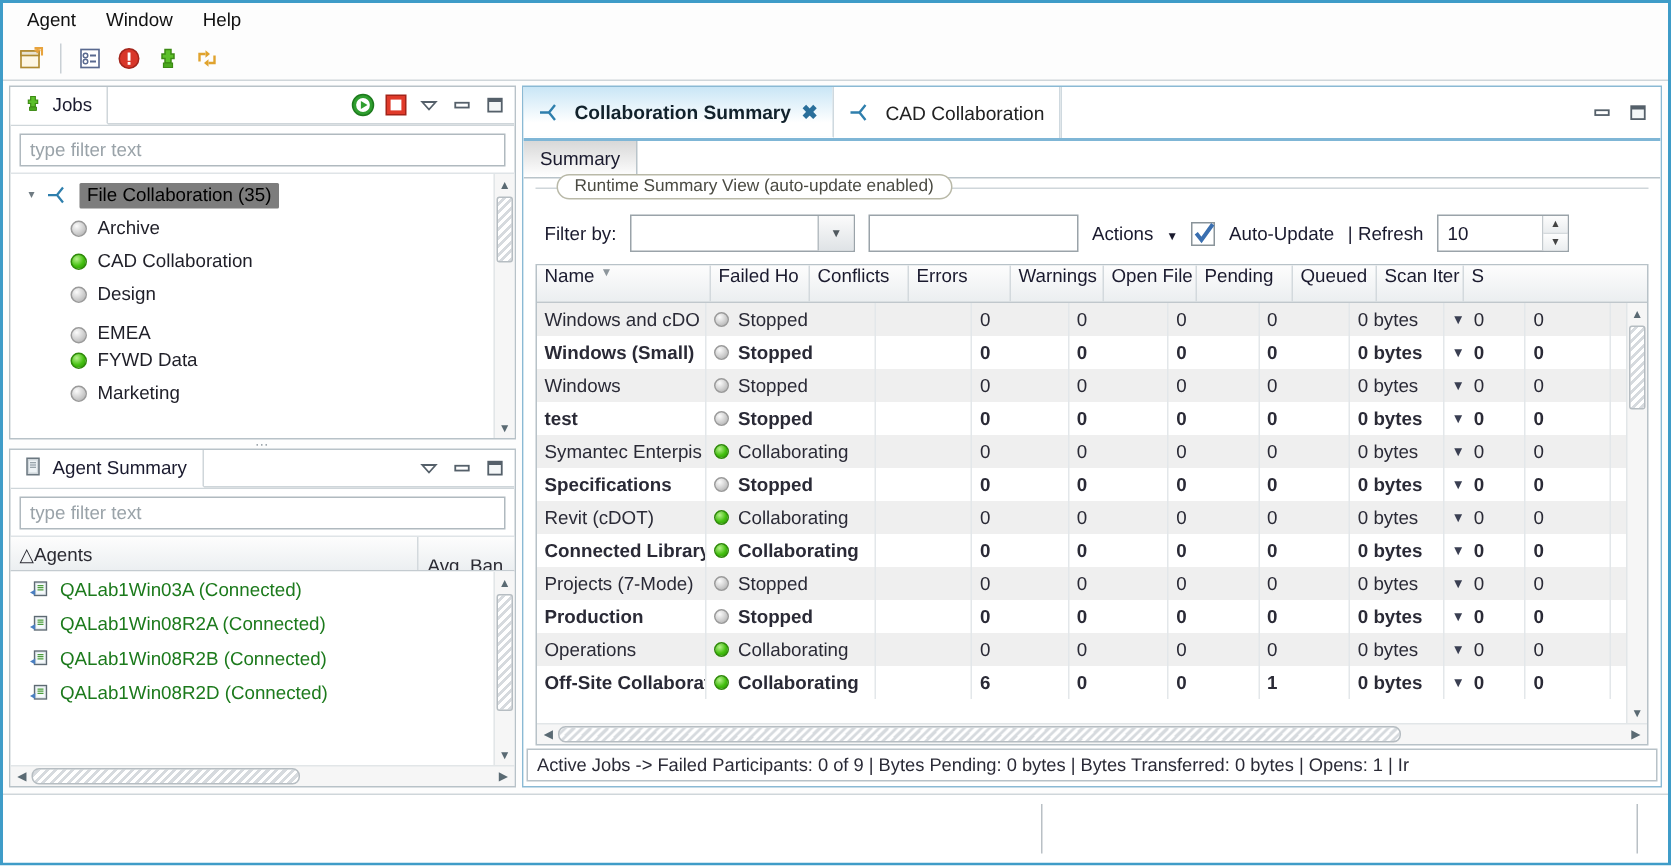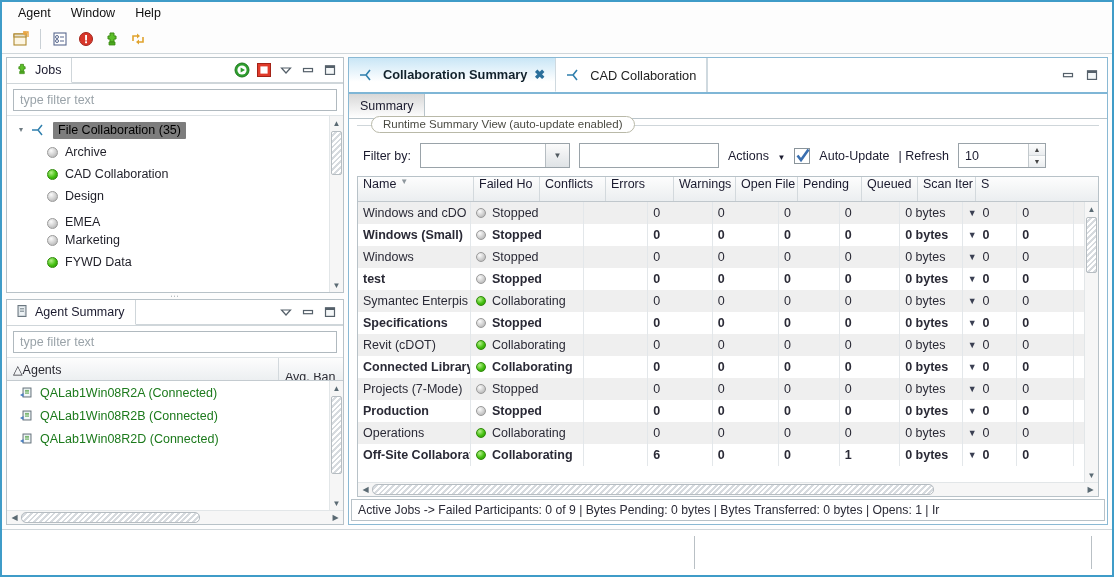--- a/index.html
+++ b/index.html
@@ -621,26 +621,26 @@
             </div>
             <div class="tree-row" style="padding-left:40px;">
               <span class="dot gray"></span>
               <span class="label">Design</span>
             </div>
             <div class="tree-row" style="padding-left:40px;align-items:flex-end;">
               <span class="dot gray"></span>
               <span class="label">EMEA</span>
             </div>
             <div class="tree-row" style="padding-left:40px;">
+              <span class="dot green"></span>
+              <span class="label">FYWD Data</span>
+            </div>
+            <div class="tree-row" style="padding-left:40px;">
               <span class="dot gray"></span>
               <span class="label">Marketing</span>
-            </div>
-            <div class="tree-row" style="padding-left:40px;">
-              <span class="dot green"></span>
-              <span class="label">FYWD Data</span>
             </div>
           </div>
 
           <div class="vsb">
             <div class="arr">▲</div>
             <div class="thumb" style="height:44px;"></div>
             <div style="flex:1"></div>
             <div class="arr">▼</div>
           </div>
         </div>
@@ -683,20 +683,31 @@
         <div class="filterbox">
           <span>type filter text</span>
         </div>
 
         <div class="tbl-head">
           <div class="th" style="width:272px;">△Agents</div>
           <div class="th" style="flex:1;border-right:none;margin-top:15px;">Avg. Ban</div>
         </div>
 
         <div class="agent-rows">
+          <div class="agent-row">
+            <span style="margin-right:6px;display:flex;">
+              <svg width="15" height="14" viewBox="0 0 15 14">
+                <rect x="4" y="2" width="8" height="9" fill="#dfe6ea" stroke="#5e6a73" stroke-width="0.9"></rect>
+                <rect x="5.2" y="3.2" width="5.6" height="6.6" fill="#f6fafc"></rect>
+                <path d="M6 4.4 H10 M6 5.8 H10 M6 7.2 H10" stroke="#4a9c3a" stroke-width="0.8"></path>
+                <path d="M1 9 L4.5 7 L4.5 11 z" fill="#4a7fc1"></path>
+              </svg>
+            </span>
+            <span>QALab1Win03A (Connected)</span>
+          </div>
           <div class="agent-row">
             <span style="margin-right:6px;display:flex;">
               <svg width="15" height="14" viewBox="0 0 15 14">
                 <rect x="4" y="2" width="8" height="9" fill="#dfe6ea" stroke="#5e6a73" stroke-width="0.9"></rect>
                 <rect x="5.2" y="3.2" width="5.6" height="6.6" fill="#f6fafc"></rect>
                 <path d="M6 4.4 H10 M6 5.8 H10 M6 7.2 H10" stroke="#4a9c3a" stroke-width="0.8"></path>
                 <path d="M1 9 L4.5 7 L4.5 11 z" fill="#4a7fc1"></path>
               </svg>
             </span>
             <span>QALab1Win08R2A (Connected)</span>

